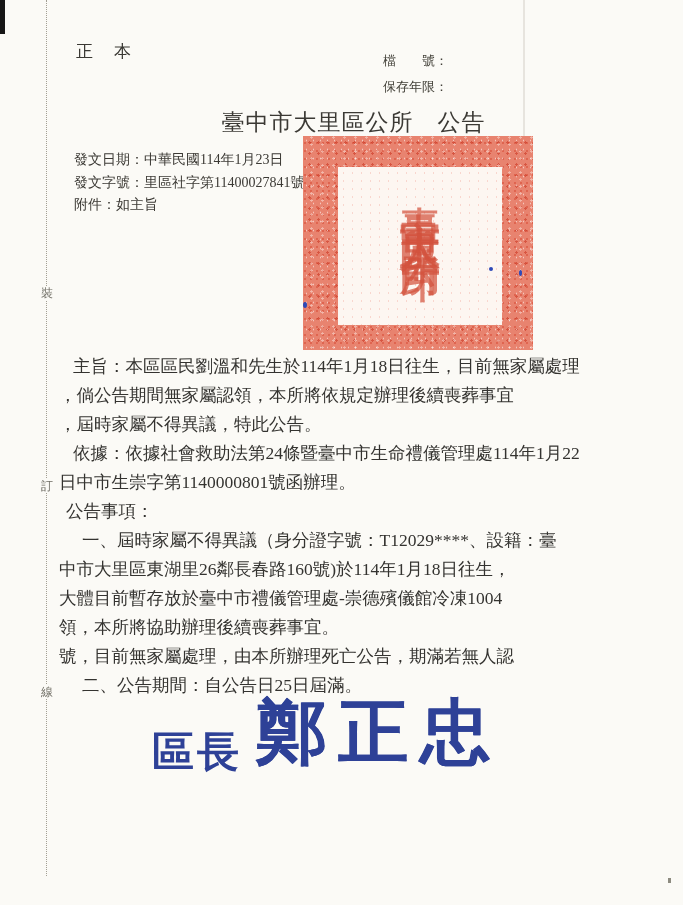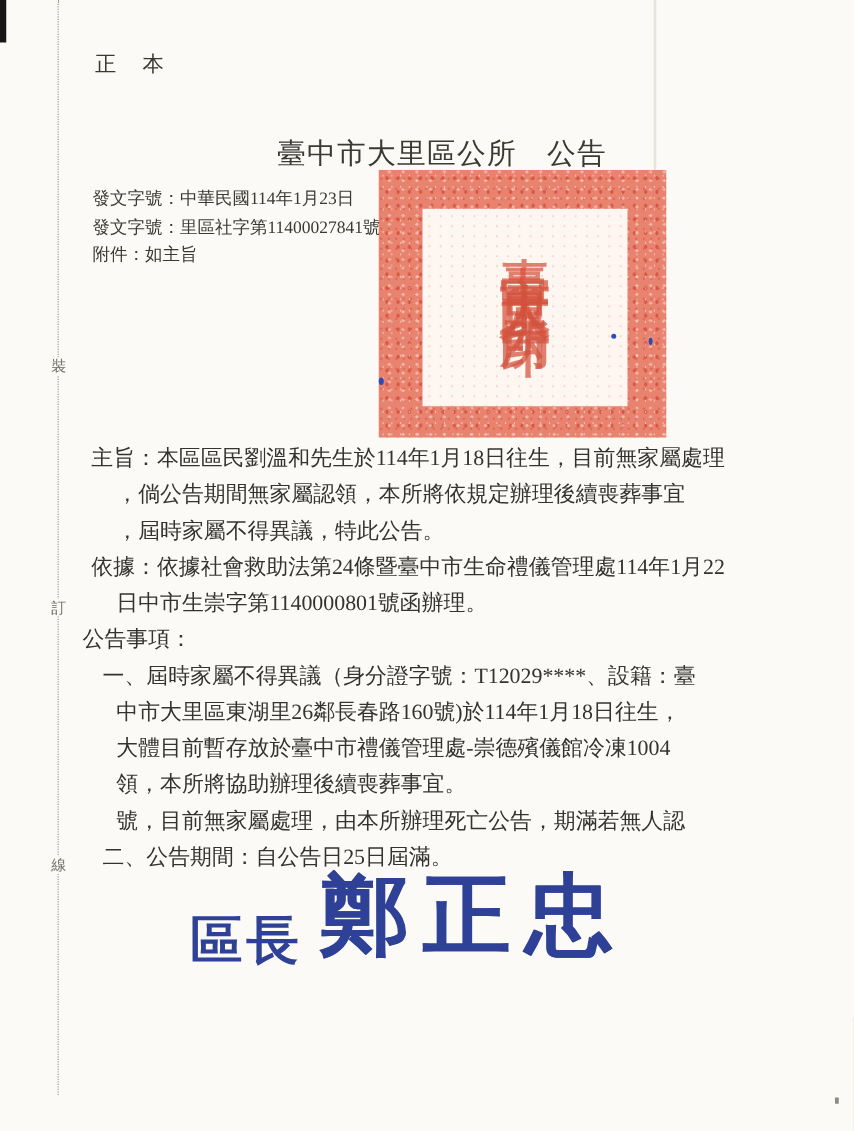--- a/index.html
+++ b/index.html
@@ -50,21 +50,21 @@
   }
   .ink-speck { position:absolute; border-radius:50%; background:#2e49b8; }
   .sp1 { left:0px;  top:166px; width:4px; height:6px; }
   .sp2 { left:186px; top:131px; width:4px; height:4px; }
   .sp3 { left:216px; top:134px; width:3px; height:6px; }
 
   
   .body-block { position:absolute; left:0; top:352px; width:683px; font-size:17.5px; color:#343330; }
   .ln { height:29px; line-height:29px; white-space:nowrap; }
   .ia { padding-left:73px; }  
-  .ib { padding-left:93px; }  
+  .ib { padding-left:59px; }  
   .ic { padding-left:66px; }  
   .id { padding-left:82px; }  
 
   
   .signature { position:absolute; left:152px; top:684px; height:96px; display:flex; align-items:flex-end; gap:14px; color:#2e4197; font-weight:bold; }
   .sig-title { font-size:42px; letter-spacing:3px; }
   .sig-name { font-size:70px; letter-spacing:12px; text-shadow:0.5px 0 0 currentColor; }
 </style>
 </head>
 <body>
@@ -75,25 +75,29 @@
   <div class="crease"></div>
   <div class="speck-br"></div>
 
   <div class="binding-line"></div>
   <span class="bind-mark bm1">裝</span>
   <span class="bind-mark bm2">訂</span>
   <span class="bind-mark bm3">線</span>
 
   <div class="copy-label">正　本</div>
 
+  <div class="fileinfo">
+    <div>檔　　號：</div>
+    <div>保存年限：</div>
+  </div>
 
   <h1 class="doc-title">臺中市大里區公所　公告</h1>
 
   <div class="meta">
-    <div>發文字號：中華民國114年1月23日</div>
+    <div>發文日期：中華民國114年1月23日</div>
     <div>發文字號：里區社字第11400027841號</div>
     <div>附件：如主旨</div>
   </div>
 
   <div class="seal">
     <div class="seal-inner">
       <div class="seal-text">臺中市大里區公所印</div>
     </div>
     <i class="ink-speck sp1"></i>
     <i class="ink-speck sp2"></i>

